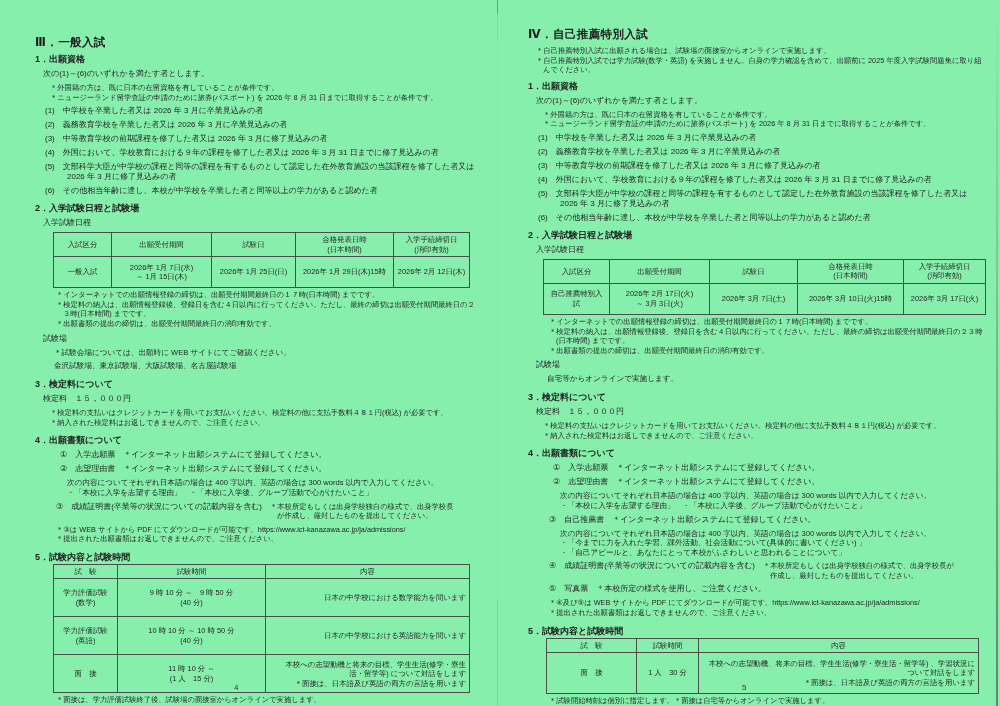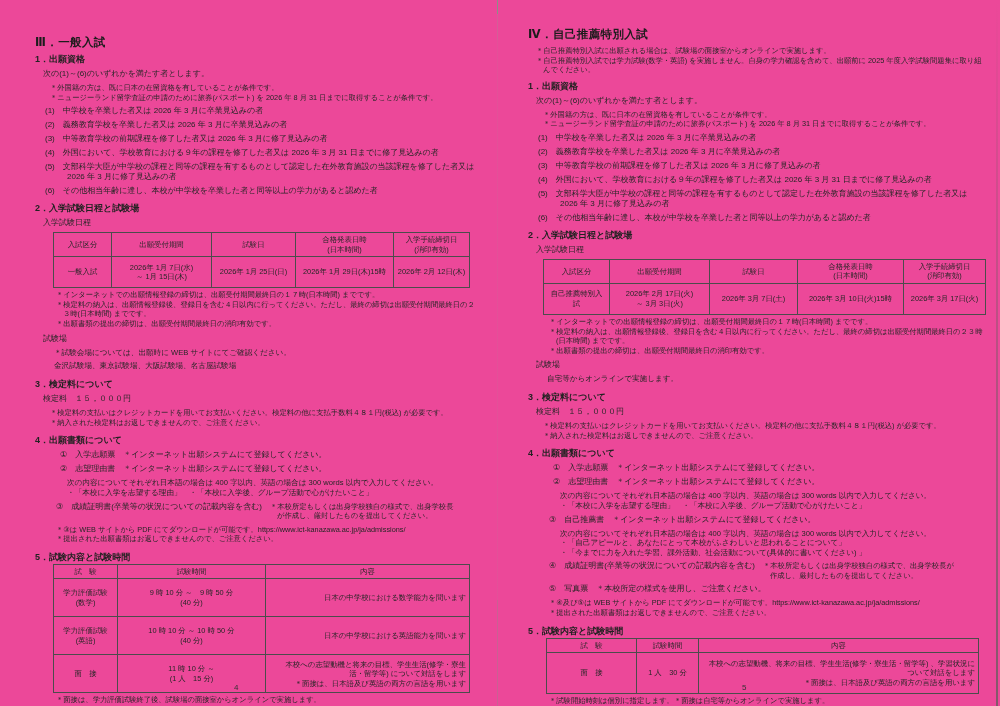--- a/index.html
+++ b/index.html
@@ -1,16 +1,16 @@
 <!DOCTYPE html>
 <html lang="ja"><head>
 <meta charset="utf-8">
 <style>
   html,body{margin:0;padding:0;background:#eeeeea;}
-  #canvas{position:relative;width:1000px;height:706px;margin:0 auto;background:#ec4899;overflow:hidden;
+  #canvas{position:relative;width:1000px;height:706px;margin:0 auto;background:#86efac;overflow:hidden;
           font-family:"Liberation Sans","DejaVu Sans",sans-serif;color:#262626;}
   .page{position:absolute;}
   .h1{font-size:11.5px;font-weight:700;line-height:13px;margin:0 0 5px 5px;letter-spacing:.4px;color:#1c1c1c;}
   .st{font-size:9px;font-weight:600;line-height:11px;margin:0 0 1px 5px;color:#222;}
   .p{font-size:8px;line-height:10px;margin:4px;}
   .sm{font-size:7.3px;line-height:9.6px;margin:0;}
   .i1{margin-left:5px}.i2{margin-left:13px}.i3{margin-left:20px}.i4{margin-left:26px}.i5{margin-left:37px}
   .hang{padding-left:7px;text-indent:-7px;}
   .item{margin-left:15px;padding-left:22px;text-indent:-22px;}
   .mtA{margin-top:7px}.mtB{margin-top:8px}.mtC{margin-top:1px}.mtS{margin-top:3px}.mtT{margin-top:2px}
@@ -276,22 +276,22 @@
         </div>
       <div class="i5">
 
       <p class="sm" style="font-size:7.6px">次の内容についてそれぞれ日本語の場合は 400 字以内、英語の場合は 300 words 以内で入力してください。</p>
           <p class="sm" style="font-size:7.6px">・「本校に入学を志望する理由」　・「本校に入学後、グループ活動で心がけたいこと」</p>
         </div>
       <p class="p i4">③　自己推薦書　＊インターネット出願システムにて登録してください。</p>
       <div class="i5">
 
       <p class="sm" style="font-size:7.6px">次の内容についてそれぞれ日本語の場合は 400 字以内、英語の場合は 300 words 以内で入力してください。</p>
+          <p class="sm" style="font-size:7.6px">・「今までに力を入れた学習、課外活動、社会活動について(具体的に書いてください) 」</p>
           <p class="sm" style="font-size:7.6px">・「自己アピールと、あなたにとって本校がふさわしいと思われることについて」</p>
-          <p class="sm" style="font-size:7.6px">・「今までに力を入れた学習、課外活動、社会活動について(具体的に書いてください) 」</p>
         </div>
       <div class="p i4 docflex">
         <span class="lab">④　成績証明書(卒業等の状況についての記載内容を含む)</span>
         <span class="rnote sm hang" style="width:185px">＊本校所定もしくは出身学校独自の様式で、出身学校長が作成し、厳封したものを提出してください。</span>
       </div>
       <p class="p i4 mtT">⑤　写真票　＊本校所定の様式を使用し、ご注意ください。</p>
       <div class="i4 mtS">
 
       <p class="sm hang">＊④及び⑤は WEB サイトから PDF にてダウンロードが可能です。https://www.ict-kanazawa.ac.jp/ja/admissions/</p>
           <p class="sm hang">＊提出された出願書類はお返しできませんので、ご注意ください。</p>

